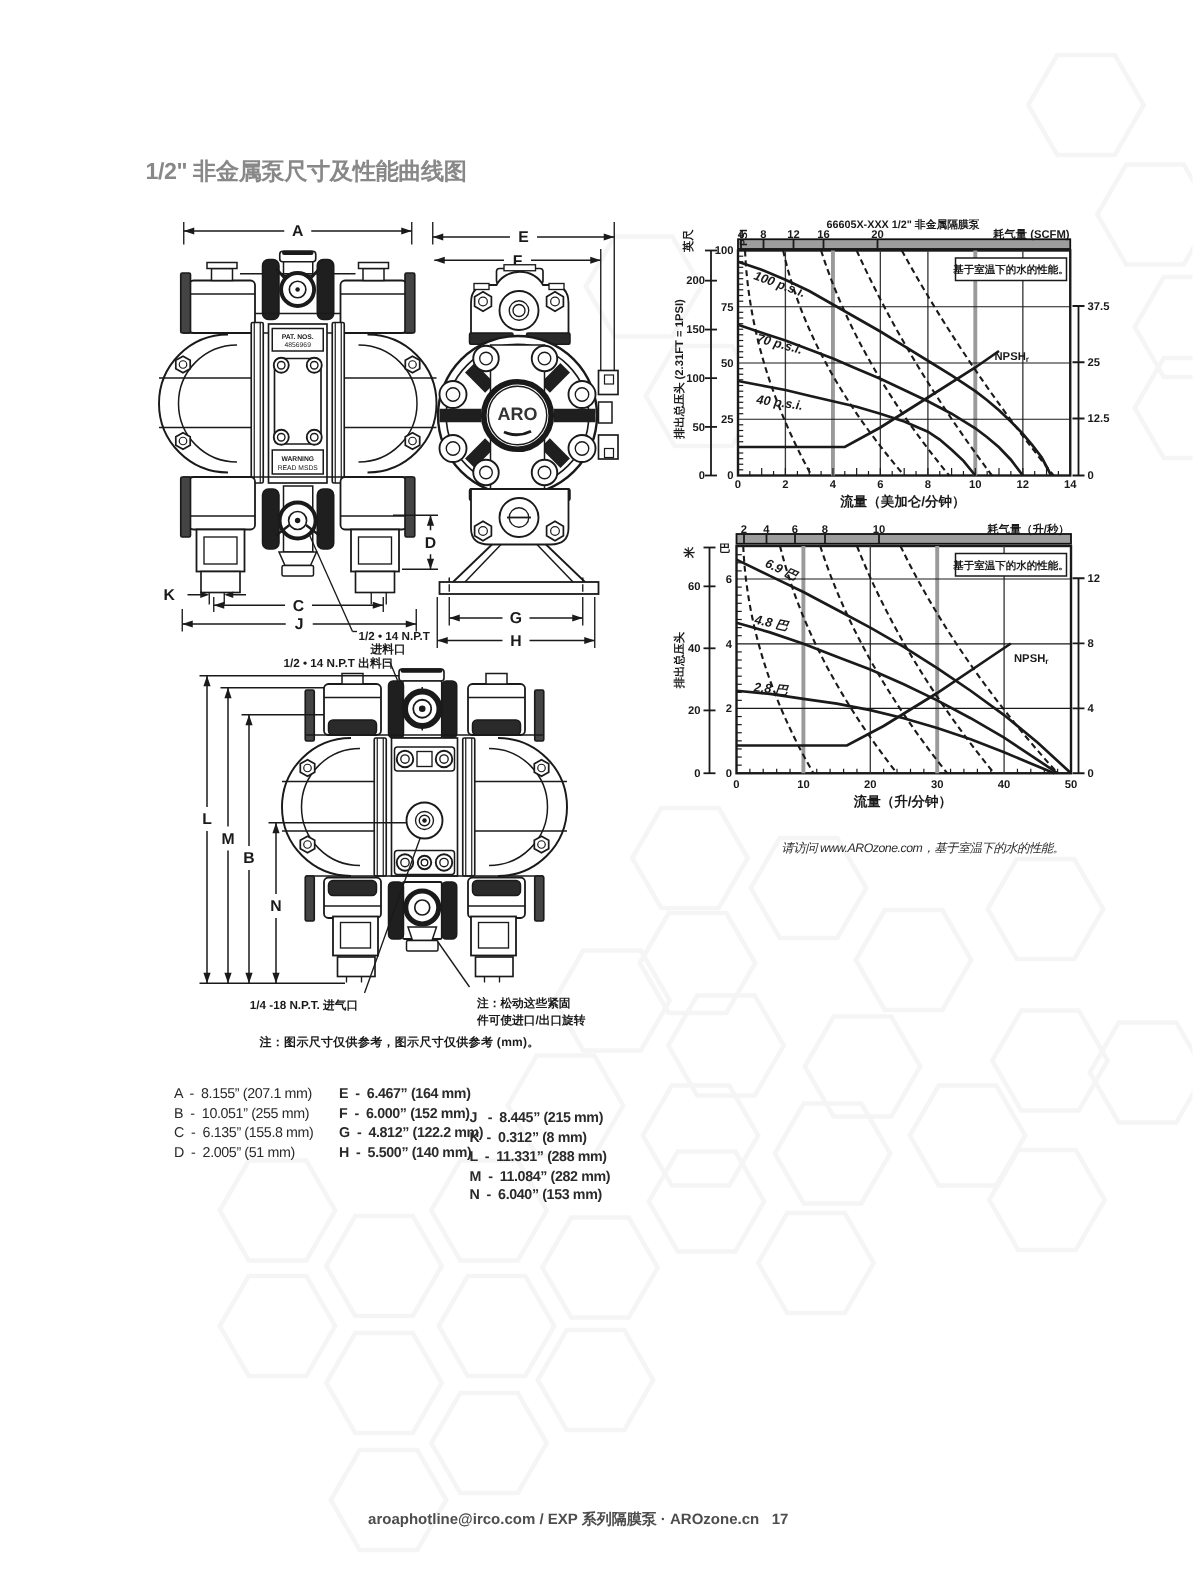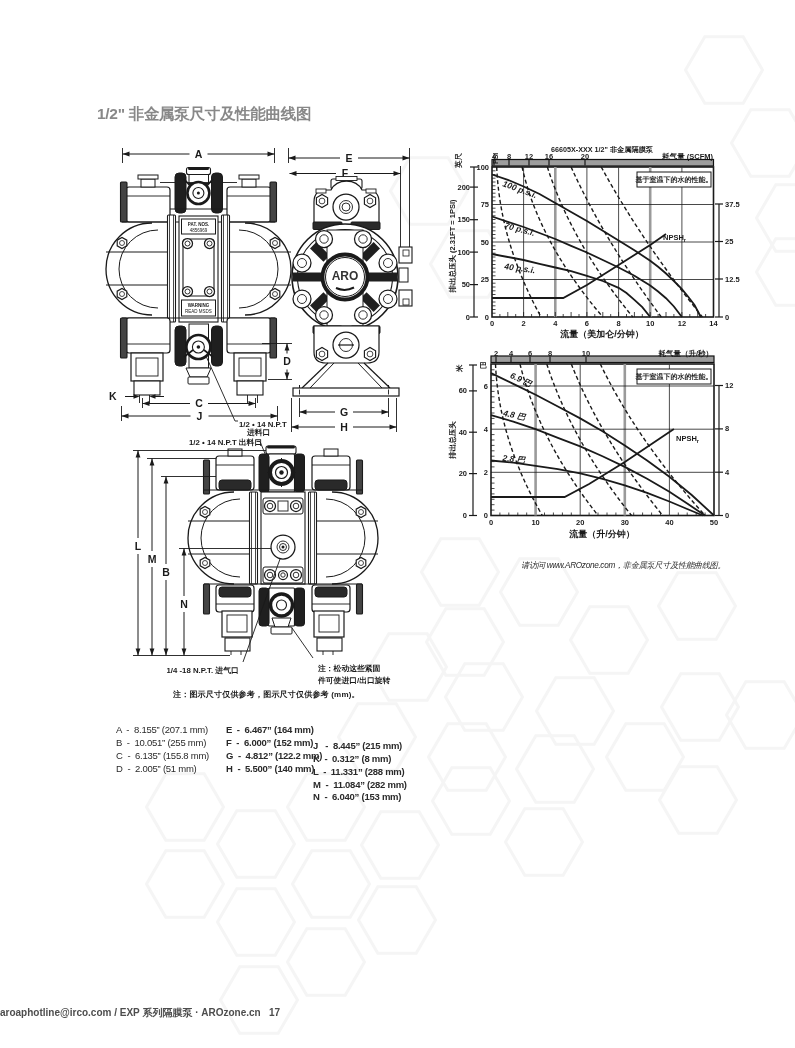--- a/index.html
+++ b/index.html
@@ -793,29 +793,29 @@
       <path d="M600.3,364.0 Q 637.1,440.2 705.1,515.5" fill="none" stroke="#1a1a1a" stroke-width="1.4" stroke-dasharray="4,2.6"></path>
     </g>
 
 <text x="508" y="378" font-family="Liberation Sans, sans-serif" font-size="8.5" font-weight="bold" font-style="italic" fill="#1a1a1a" transform="rotate(25 510 381)">6.9 巴</text>
 <text x="502" y="416" font-family="Liberation Sans, sans-serif" font-size="8.5" font-weight="bold" font-style="italic" fill="#1a1a1a" transform="rotate(12 504 419)">4.8 巴</text>
 <text x="502" y="461" font-family="Liberation Sans, sans-serif" font-size="8.5" font-weight="bold" font-style="italic" fill="#1a1a1a" transform="rotate(6 504 464)">2.8 巴</text>
 </svg>
 
 <div class="abs" style="left:173px;top:689px;font-size:8px;font-weight:bold;color:#1a1a1a;letter-spacing:0.2px;">注：图示尺寸仅供参考，图示尺寸仅供参考 (mm)。</div>
 
-<div class="abs" style="left:521px;top:560px;font-size:8.2px;font-style:italic;color:#2a2a2a;letter-spacing:-0.3px;">请访问 www.AROzone.com，非金属泵尺寸及性能曲线图。</div>
+<div class="abs" style="left:521px;top:560px;font-size:8.2px;font-style:italic;color:#2a2a2a;letter-spacing:-0.3px;">请访问 www.AROzone.com，基于室温下的水的性能。</div>
 
 <div class="abs" style="left:116px;top:724px;font-size:9.5px;color:#2a2a2a;line-height:12.85px;white-space:pre;font-weight:normal;letter-spacing:-0.25px;"><span>A  -  8.155” (207.1 mm)
 B  -  10.051” (255 mm)
 C  -  6.135” (155.8 mm)
 D  -  2.005” (51 mm)</span></div>
 <div class="abs" style="left:226px;top:724px;font-size:9.5px;color:#2a2a2a;line-height:12.85px;white-space:pre;font-weight:bold;letter-spacing:-0.25px;"><span>E  -  6.467” (164 mm)
 F  -  6.000” (152 mm)
 G  -  4.812” (122.2 mm)
 H  -  5.500” (140 mm)</span></div>
 <div class="abs" style="left:313px;top:724px;font-size:9.5px;color:#2a2a2a;line-height:12.85px;white-space:pre;font-weight:bold;letter-spacing:-0.25px;margin-top:16px;"><span>J   -  8.445” (215 mm)
 K  -  0.312” (8 mm)
 L  -  11.331” (288 mm)
 M  -  11.084” (282 mm)
 N  -  6.040” (153 mm)</span></div>
 
-<div class="abs" style="left:0;top:1006px;width:771px;text-align:left;font-size:10px;font-weight:bold;color:#4d4d4d;">aroaphotline@irco.com / EXP 系列隔膜泵 · AROzone.cn&nbsp;&nbsp;&nbsp;17</div>
+<div class="abs" style="left:0;top:1006px;width:771px;text-align:center;font-size:10px;font-weight:bold;color:#4d4d4d;">aroaphotline@irco.com / EXP 系列隔膜泵 · AROzone.cn&nbsp;&nbsp;&nbsp;17</div>
 
 </body></html>

